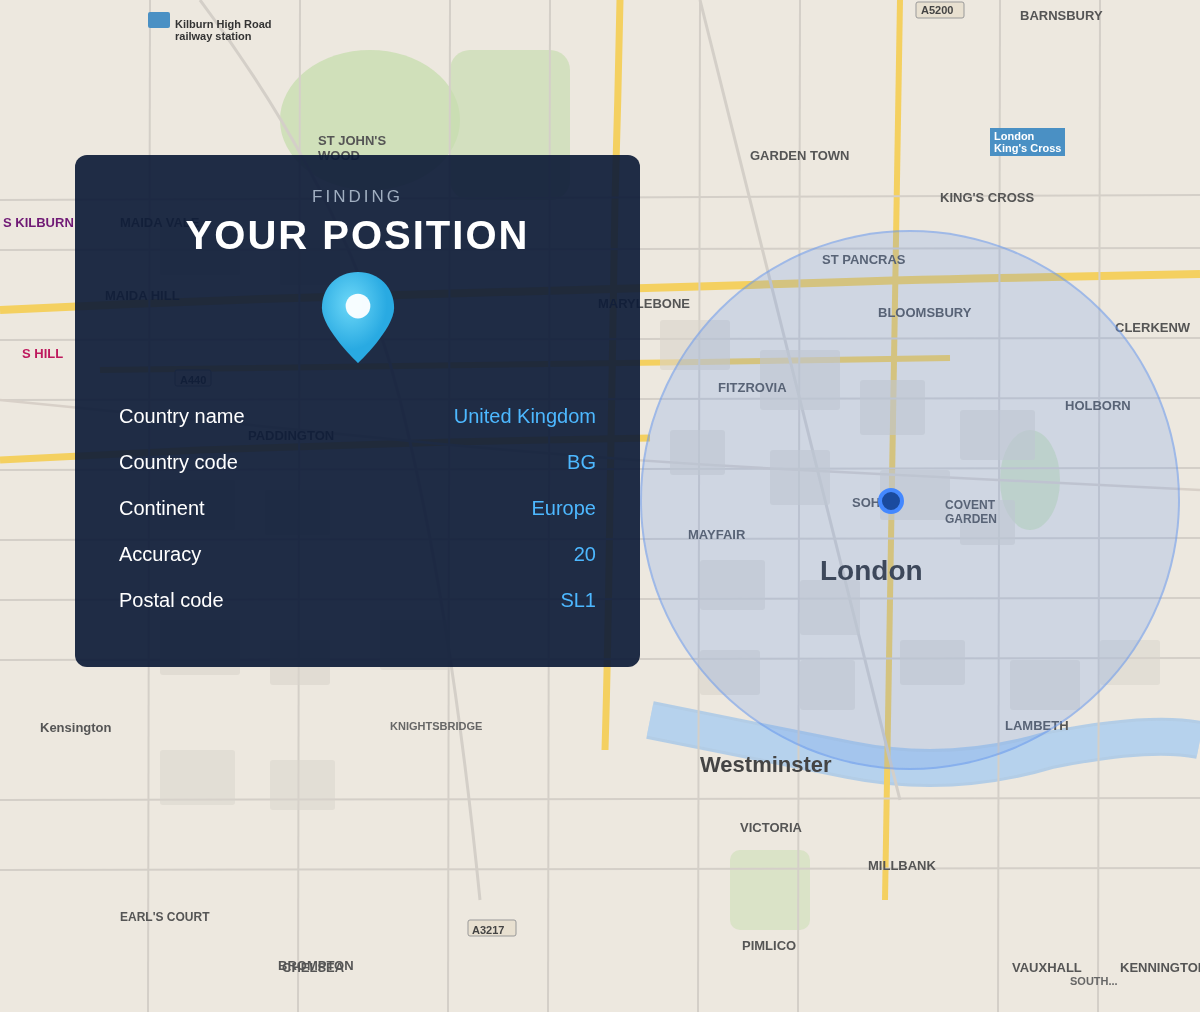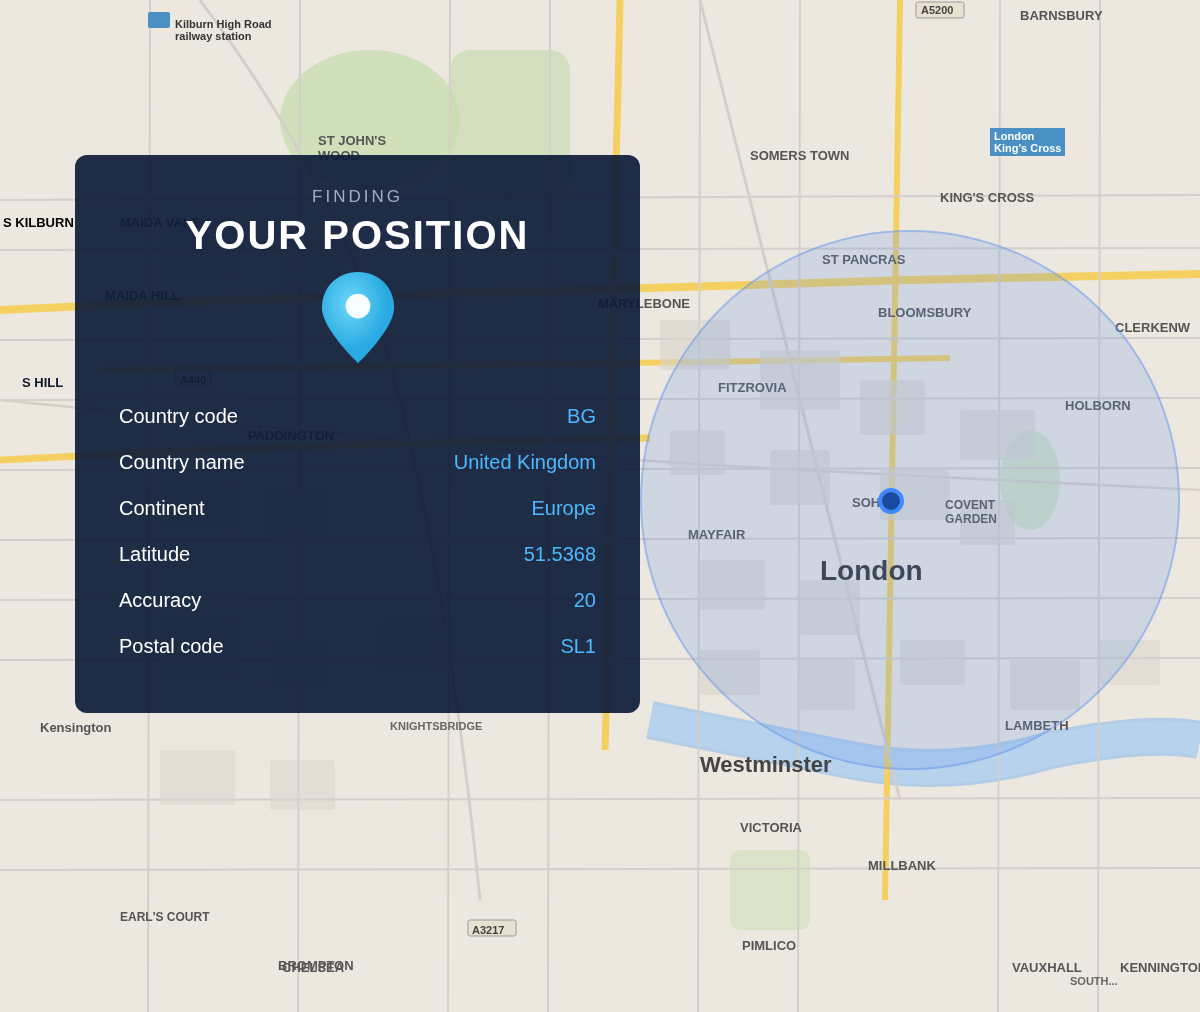--- a/index.html
+++ b/index.html
@@ -228,32 +228,32 @@
     <rect x="916" y="2" width="48" height="16" rx="2" fill="#e8e0d0" stroke="#999" stroke-width="1"></rect>
 
     <rect x="468" y="920" width="48" height="16" rx="2" fill="#e8e0d0" stroke="#999" stroke-width="1"></rect>
 
     <rect x="175" y="370" width="36" height="16" rx="2" fill="#e8e0d0" stroke="#999" stroke-width="1"></rect>
   </svg>
 
   <div class="map-label" style="top:18px; left:175px; font-size:11px; color:#333;">Kilburn High Road<br>railway station</div>
   <div class="map-label" style="top:4px; left:921px; font-size:11px;">A5200</div>
   <div class="map-label" style="top:8px; left:1020px; font-size:13px; color:#555;">BARNSBURY</div>
-  <div class="map-label" style="top:148px; left:750px; font-size:13px; color:#555;">SOMERS TOWN</div>
+  <div class="map-label" style="top:148px; left:750px; font-size:13px; color:#555;">GARDEN TOWN</div>
   <div class="map-label" style="top:133px; left:318px; font-size:13px; color:#555;">ST JOHN'S<br>WOOD</div>
   <div class="map-label" style="top:190px; left:940px; font-size:13px; color:#555;">KING'S CROSS</div>
   <div class="map-label" style="top:128px; left:990px; font-size:11px; color:#333; background:#4a90c4; color:white; padding:2px 4px;">London<br>King's Cross</div>
-  <div class="map-label" style="top:215px; left:3px; font-size:13px; color:#000000;">S KILBURN</div>
+  <div class="map-label" style="top:215px; left:3px; font-size:13px; color:#701a75;">S KILBURN</div>
   <div class="map-label" style="top:215px; left:120px; font-size:13px; color:#555;">MAIDA VALE</div>
   <div class="map-label" style="top:252px; left:822px; font-size:13px; color:#555;">ST PANCRAS</div>
   <div class="map-label" style="top:288px; left:105px; font-size:13px; color:#555;">MAIDA HILL</div>
   <div class="map-label" style="top:305px; left:878px; font-size:13px; color:#555;">BLOOMSBURY</div>
   <div class="map-label" style="top:320px; left:1115px; font-size:13px; color:#555;">CLERKENW</div>
   <div class="map-label" style="top:296px; left:598px; font-size:13px; color:#555;">MARYLEBONE</div>
-  <div class="map-label" style="top:375px; left:22px; font-size:13px; color:#0f172a;">S HILL</div>
+  <div class="map-label" style="top:346px; left:22px; font-size:13px; color:#be185d;">S HILL</div>
   <div class="map-label" style="top:374px; left:180px; font-size:11px;">A440</div>
   <div class="map-label" style="top:380px; left:718px; font-size:13px; color:#555;">FITZROVIA</div>
   <div class="map-label" style="top:398px; left:1065px; font-size:13px; color:#555;">HOLBORN</div>
   <div class="map-label" style="top:428px; left:248px; font-size:13px; color:#555;">PADDINGTON</div>
   <div class="map-label" style="top:495px; left:852px; font-size:13px; color:#555;">SOHO</div>
   <div class="map-label" style="top:498px; left:945px; font-size:12px; color:#555;">COVENT<br>GARDEN</div>
   <div class="map-label" style="top:527px; left:688px; font-size:13px; color:#555;">MAYFAIR</div>
   <div class="map-label" style="top:720px; left:40px; font-size:13px; color:#555;">Kensington</div>
   <div class="map-label" style="top:718px; left:1005px; font-size:13px; color:#555;">LAMBETH</div>
   <div class="map-label" style="top:720px; left:390px; font-size:11px; color:#666;">KNIGHTSBRIDGE</div>
@@ -292,36 +292,32 @@
 
       <path d="M 40 2 C 18 2 2 18 2 40 C 2 62 40 98 40 98 C 40 98 78 62 78 40 C 78 18 62 2 40 2 Z" fill="url(#pinGrad)"></path>
 
       <circle cx="40" cy="38" r="13" fill="white" opacity="0.95"></circle>
     </svg>
   </div>
 
   <table class="data-table">
     <tbody id="data-rows">
     <tr>
+          <td>Country name</td>
+          <td style="color: rgb(77, 184, 255);">United Kingdom</td>
+        </tr>
+        <tr>
           <td>Country code</td>
           <td style="color: rgb(77, 184, 255);">BG</td>
-        </tr>
-        <tr>
-          <td>Country name</td>
-          <td style="color: rgb(77, 184, 255);">United Kingdom</td>
         </tr>
         <tr>
           <td>Continent</td>
           <td style="color: rgb(77, 184, 255);">Europe</td>
         </tr>
         <tr>
-          <td>Latitude</td>
-          <td style="color: rgb(77, 184, 255);">51.5368</td>
-        </tr>
-        <tr>
           <td>Accuracy</td>
           <td style="color: rgb(77, 184, 255);">20</td>
         </tr>
         <tr>
           <td>Postal code</td>
           <td style="color: rgb(77, 184, 255);">SL1</td>
         </tr>
       </tbody>
   </table>
 </div>

